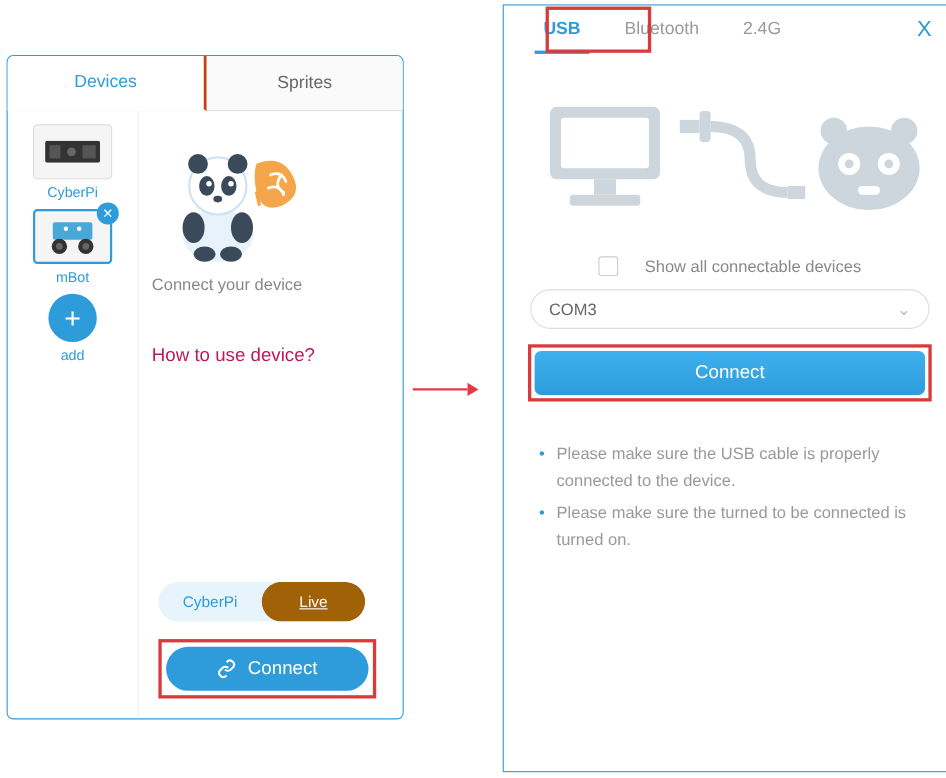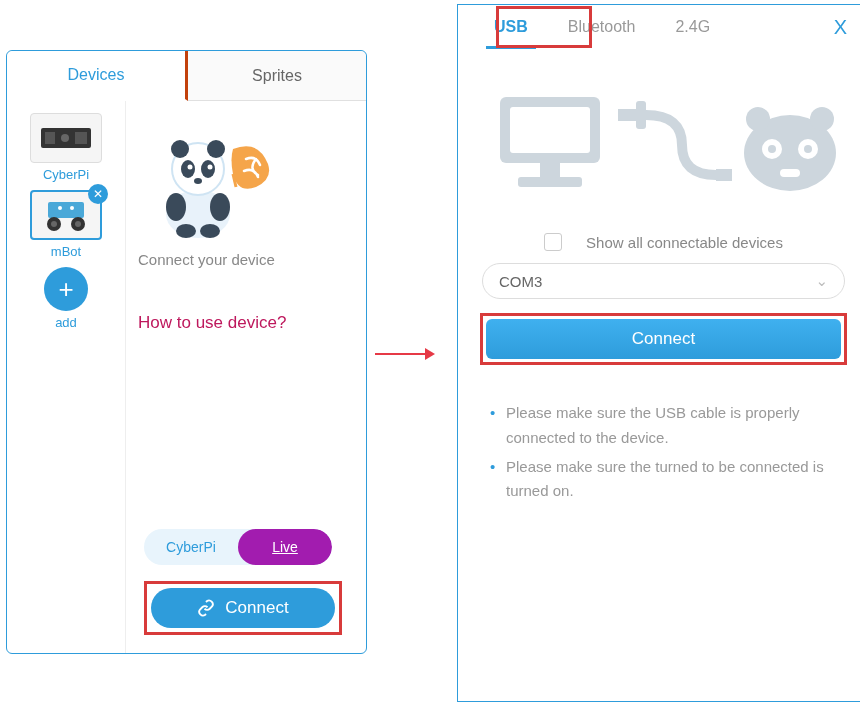--- a/index.html
+++ b/index.html
@@ -23,21 +23,21 @@
 
 .device-main { flex: 1; border-left: 1px solid #eee; padding: 18px 12px; display: flex; flex-direction: column; }
 .panda-illustration { width: 150px; height: 120px; display: flex; align-items: center; justify-content: center; }
 .connect-text { color: #888; font-size: 15px; margin-top: 12px; }
 .howto-link { color: #be185d; font-size: 17px; margin-top: 45px; cursor: pointer; }
 
 .mode-section { margin-top: auto; width: 100%; padding: 0 6px; }
 .mode-label { color: #999; font-size: 14px; display: flex; align-items: center; gap: 4px; }
 .mode-switch { margin-top: 10px; display: flex; background: #e8f4fc; border-radius: 20px; height: 36px; overflow: hidden; width: 188px; }
 .mode-option { flex: 1; display: flex; align-items: center; justify-content: center; font-size: 14px; color: #2e9cdb; cursor: pointer; }
-.mode-option.active { background: #a21caf; color: #fff; border-radius: 20px; text-decoration: underline; }
+.mode-option.active { background: #a16207; color: #fff; border-radius: 20px; text-decoration: underline; }
 
 .connect-btn-wrap { margin-top: 16px; border: 3px solid #d83b3b; padding: 4px; width: 198px; }
 .connect-btn { background: #2e9cdb; color: #fff; border: none; border-radius: 20px; height: 40px; width: 100%; font-size: 17px; display: flex; align-items: center; justify-content: center; gap: 10px; cursor: pointer; }
 
 .arrow { position: absolute; left: 375px; top: 347px; width: 60px; height: 14px; }
 
 .right-panel { position: absolute; left: 457px; top: 4px; width: 413px; height: 698px; border: 1px solid #2e9cdb; background: #fff; padding: 0 0 12px 0; }
 .conn-tabs { display: flex; align-items: center; height: 44px; padding: 0 16px; }
 .conn-tab { padding: 0 20px; font-size: 16px; color: #999; cursor: pointer; height: 100%; display: flex; align-items: center; position: relative; }
 .conn-tab.active { color: #2e9cdb; font-weight: 600; }

